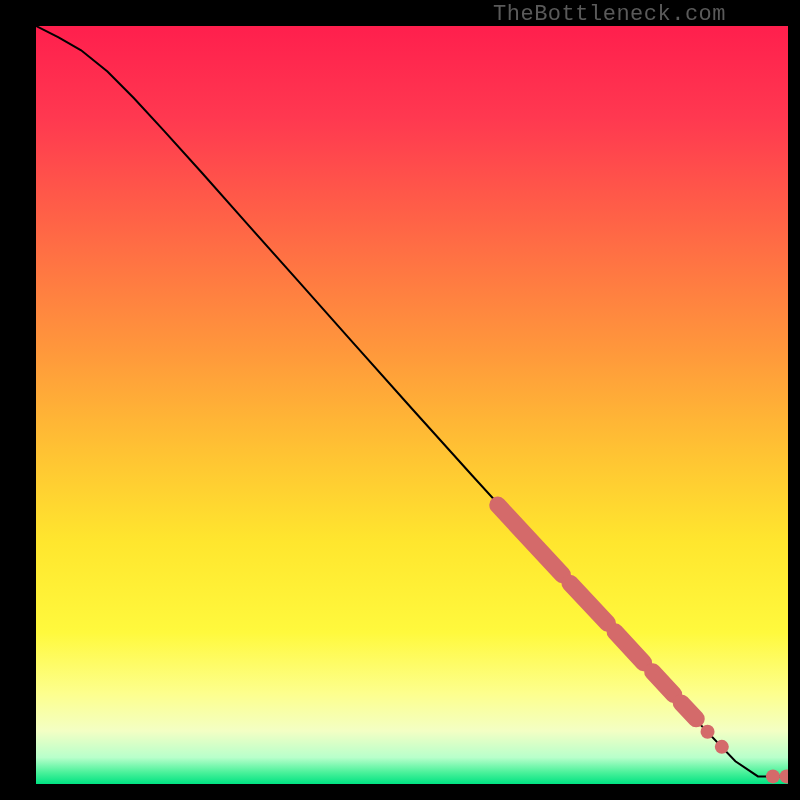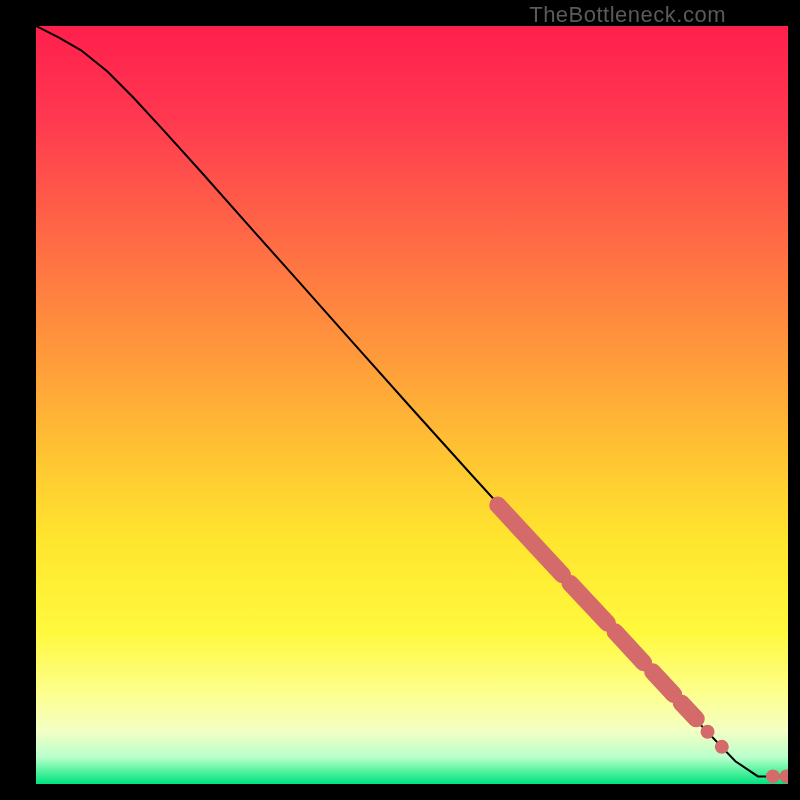--- a/index.html
+++ b/index.html
@@ -8,20 +8,21 @@
     width: 800px;
     height: 800px;
     background: #000;
     overflow: hidden;
     font-family: Arial, Helvetica, sans-serif;
   }
   .stage {
     position: relative;
     width: 744px;
     height: 800px;
+    font-family: Liberation Mono, monospace;
   }
   .watermark {
     position: absolute;
     top: 2px;
     right: 18px;
     color: #5a5a5a;
     font-size: 22px;
     letter-spacing: 0.5px;
     font-weight: 400;
     z-index: 5;

